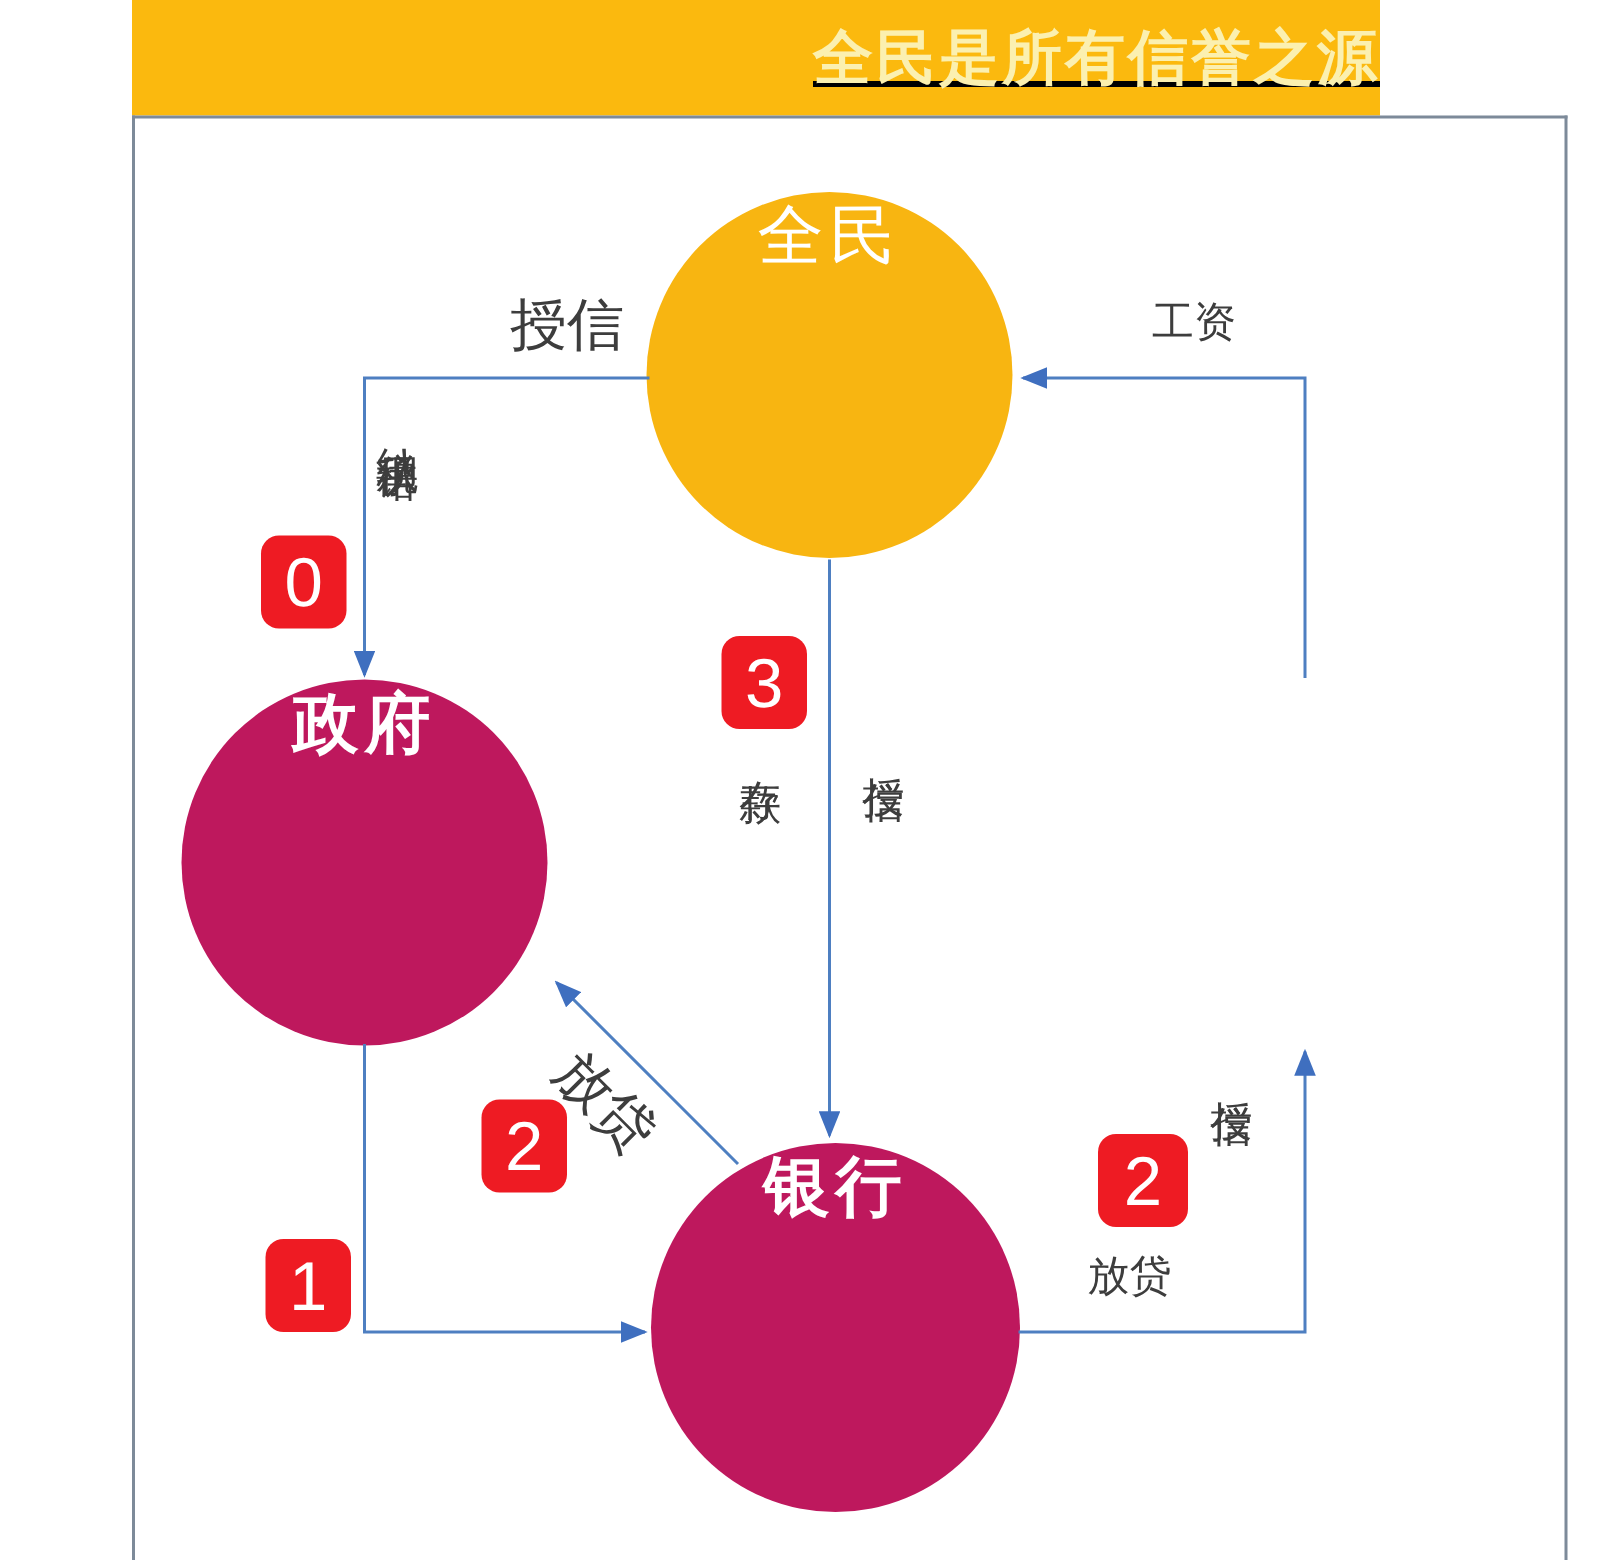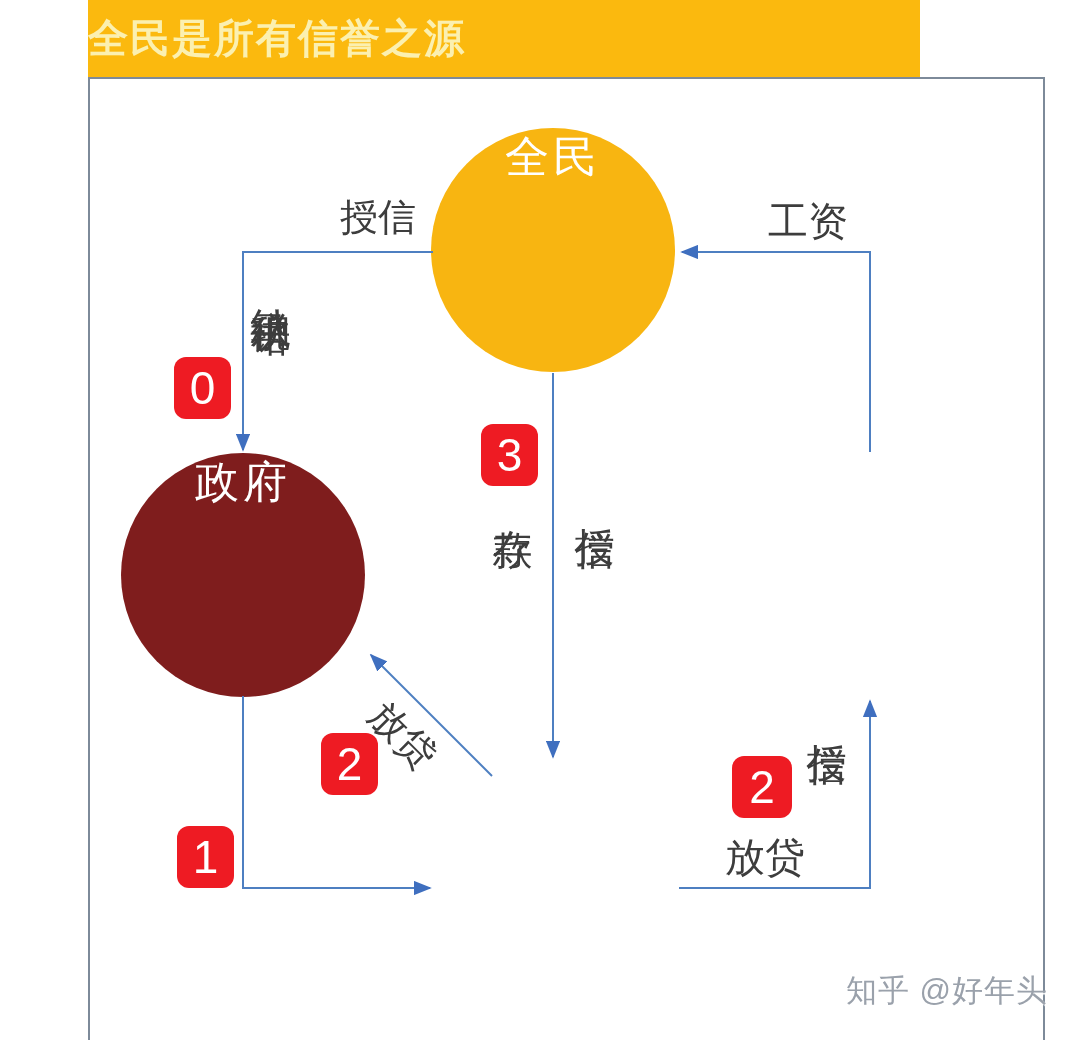--- a/index.html
+++ b/index.html
@@ -11,21 +11,21 @@
     overflow: hidden;
     font-family: "Liberation Sans", "DejaVu Sans", sans-serif;
   }
 
   
   .banner {
     position: absolute;
     left: 88px; top: 0;
     width: 832px; height: 77px;
     background: #FBB90E;
-    display: flex; align-items: center; justify-content: flex-start;
+    display: flex; align-items: center; justify-content: flex-end; text-decoration: underline;
   }
   .banner-title {
     font-size: 40px;
     color: #FBF0B0;
     letter-spacing: 2px;
     font-weight: bold;
   }
 
   
   .frame {
@@ -41,21 +41,21 @@
   
   .node {
     position: absolute;
     border-radius: 50%;
     display: flex; align-items: flex-start; justify-content: center;
     color: #ffffff;
     font-size: 44px;
     letter-spacing: 4px;
   }
   .node-gold { background: #F8B511; }
-  .node-navy { background: #7f1d1d; }
+  .node-navy { background: #be185d; font-weight: bold; }
   .node-quanmin { left: 431px; top: 128px; width: 244px; height: 244px; }
   .node-zhengfu { left: 121px; top: 453px; width: 244px; height: 244px; }
   .node-qiye    { left: 748px; top: 453px; width: 244px; height: 244px; }
   .node-yinhang { left: 434px; top: 762px; width: 246px; height: 246px; }
 
   
   .wires {
     position: absolute; left: 0; top: 0;
     pointer-events: none;
   }
@@ -74,21 +74,21 @@
   .badge-0  { left: 174px; top: 357px; }
   .badge-3  { left: 481px; top: 424px; }
   .badge-2a { left: 321px; top: 733px; }
   .badge-1  { left: 177px; top: 826px; }
   .badge-2b { left: 732px; top: 756px; width: 60px; }
 
   
   .lbl {
     position: absolute;
     color: #3D3D3D;
-    font-size: 40px;
+    font-size: 28px;
     white-space: nowrap;
     line-height: 1.05;
   }
   .lbl-vert {
     writing-mode: vertical-rl;
     text-orientation: upright;
     letter-spacing: 3px;
   }
   .lbl-shouxin-top  { left: 340px; top: 198px; font-size: 38px; }
   .lbl-nashui       { left: 250px; top: 276px; }
@@ -126,20 +126,23 @@
   </div>
 
   <div class="frame"></div>
 
   <div class="node node-gold node-quanmin">
     <span>全民</span>
   </div>
   <div class="node node-navy node-zhengfu">
     <span>政府</span>
   </div>
+  <div class="node node-navy node-yinhang">
+    <span>银行</span>
+  </div>
 
   <svg class="wires" width="1080" height="1040">
     <defs>
       <marker id="arr" viewBox="0 0 10 8" markerWidth="9" markerHeight="7.2" refX="9" refY="4" orient="auto">
         <path d="M0,0 L10,4 L0,8 Z" fill="#3F6FBF"></path>
       </marker>
     </defs>
     <path class="wire" d="M 433 252 L 243 252 L 243 450" marker-end="url(#arr)"></path>
     <path class="wire" d="M 870 452 L 870 252 L 682 252" marker-end="url(#arr)"></path>
     <path class="wire" d="M 553 373 L 553 757" marker-end="url(#arr)"></path>
@@ -156,15 +159,14 @@
 
   <div class="lbl lbl-shouxin-top">授信</div>
   <div class="lbl lbl-vert lbl-nashui">纳税承诺</div>
   <div class="lbl lbl-gongzi">工资</div>
   <div class="lbl lbl-vert lbl-cunkuan">存款</div>
   <div class="lbl lbl-vert lbl-shouxin-mid">授信</div>
   <div class="lbl lbl-fangdai-diag">放贷</div>
   <div class="lbl lbl-vert lbl-shouxin-rt">授信</div>
   <div class="lbl lbl-fangdai-rt">放贷</div>
 
-  <div class="watermark">知乎 @好年头</div>
 
 </div>
 
 </body></html>

